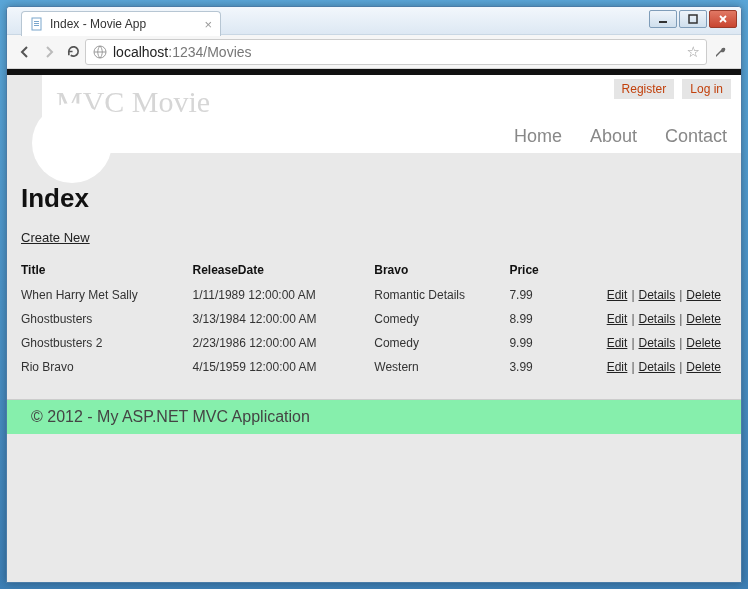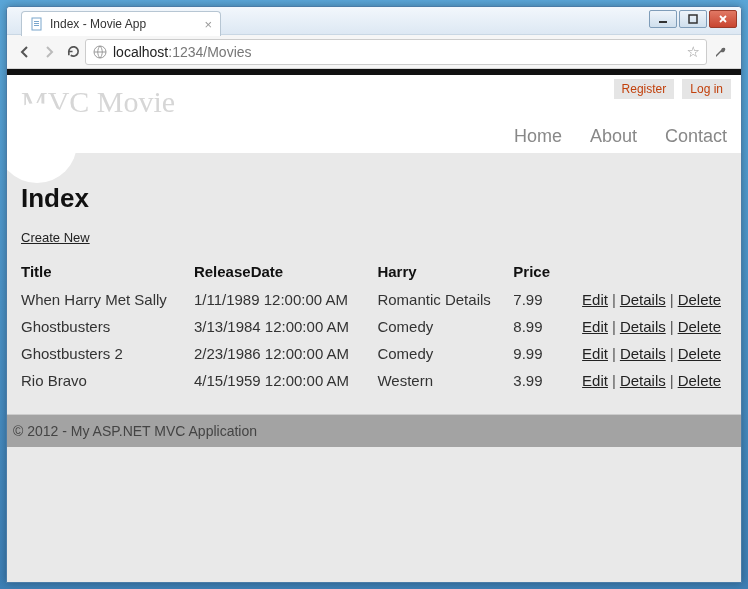--- a/index.html
+++ b/index.html
@@ -118,20 +118,21 @@
 .page {
   flex: 1;
   background: #e9e9e9;
   overflow: auto;
 }
 .header {
   background: #fff;
   padding: 10px 14px 0 14px;
   position: relative;
   height: 78px;
+  margin-left: 35px;
 }
 .brand {
   font-family: Georgia, "Times New Roman", serif;
   font-size: 30px;
   color: #d6d6d6;
   font-weight: normal;
 }
 .auth {
   position: absolute;
   top: 4px; right: 10px;
@@ -178,41 +179,41 @@
 }
 .create {
   color: #222;
   text-decoration: underline;
   font-size: 13px;
 }
 table {
   width: 100%;
   border-collapse: collapse;
   margin-top: 14px;
-  font-size: 15px;
+  font-size: 12px;
 }
 th {
   text-align: left;
   font-weight: bold;
   color: #111;
   padding: 4px 6px 6px 0;
 }
 td {
   padding: 5px 6px 5px 0;
   color: #333;
   vertical-align: middle;
 }
 td.actions { text-align: right; white-space: nowrap; }
 td.actions a { color: #222; text-decoration: underline; }
 td.actions .sep { margin: 0 4px; color: #555; }
 .footer {
-  background: #a3a3a3;
+  background: #86efac;
   border-top: 1px solid #ccc;
-  padding: 8px 6px;
-  font-size: 14px;
+  padding: 8px 24px;
+  font-size: 16px;
   color: #444;
 }
 </style>
 </head>
 <body>
 
 <div class="window">
 
   <div class="titlebar">
     <div class="tab">
@@ -302,21 +303,21 @@
 
     <div class="content">
       <h1 class="idx">Index</h1>
       <a href="#" class="create">Create New</a>
 
       <table>
         <thead>
           <tr>
             <th>Title</th>
             <th>ReleaseDate</th>
-            <th>Harry</th>
+            <th>Bravo</th>
             <th>Price</th>
             <th></th>
           </tr>
         </thead>
         <tbody>
           <tr>
             <td>When Harry Met Sally</td>
             <td>1/11/1989 12:00:00 AM</td>
             <td>Romantic Details</td>
             <td>7.99</td>

